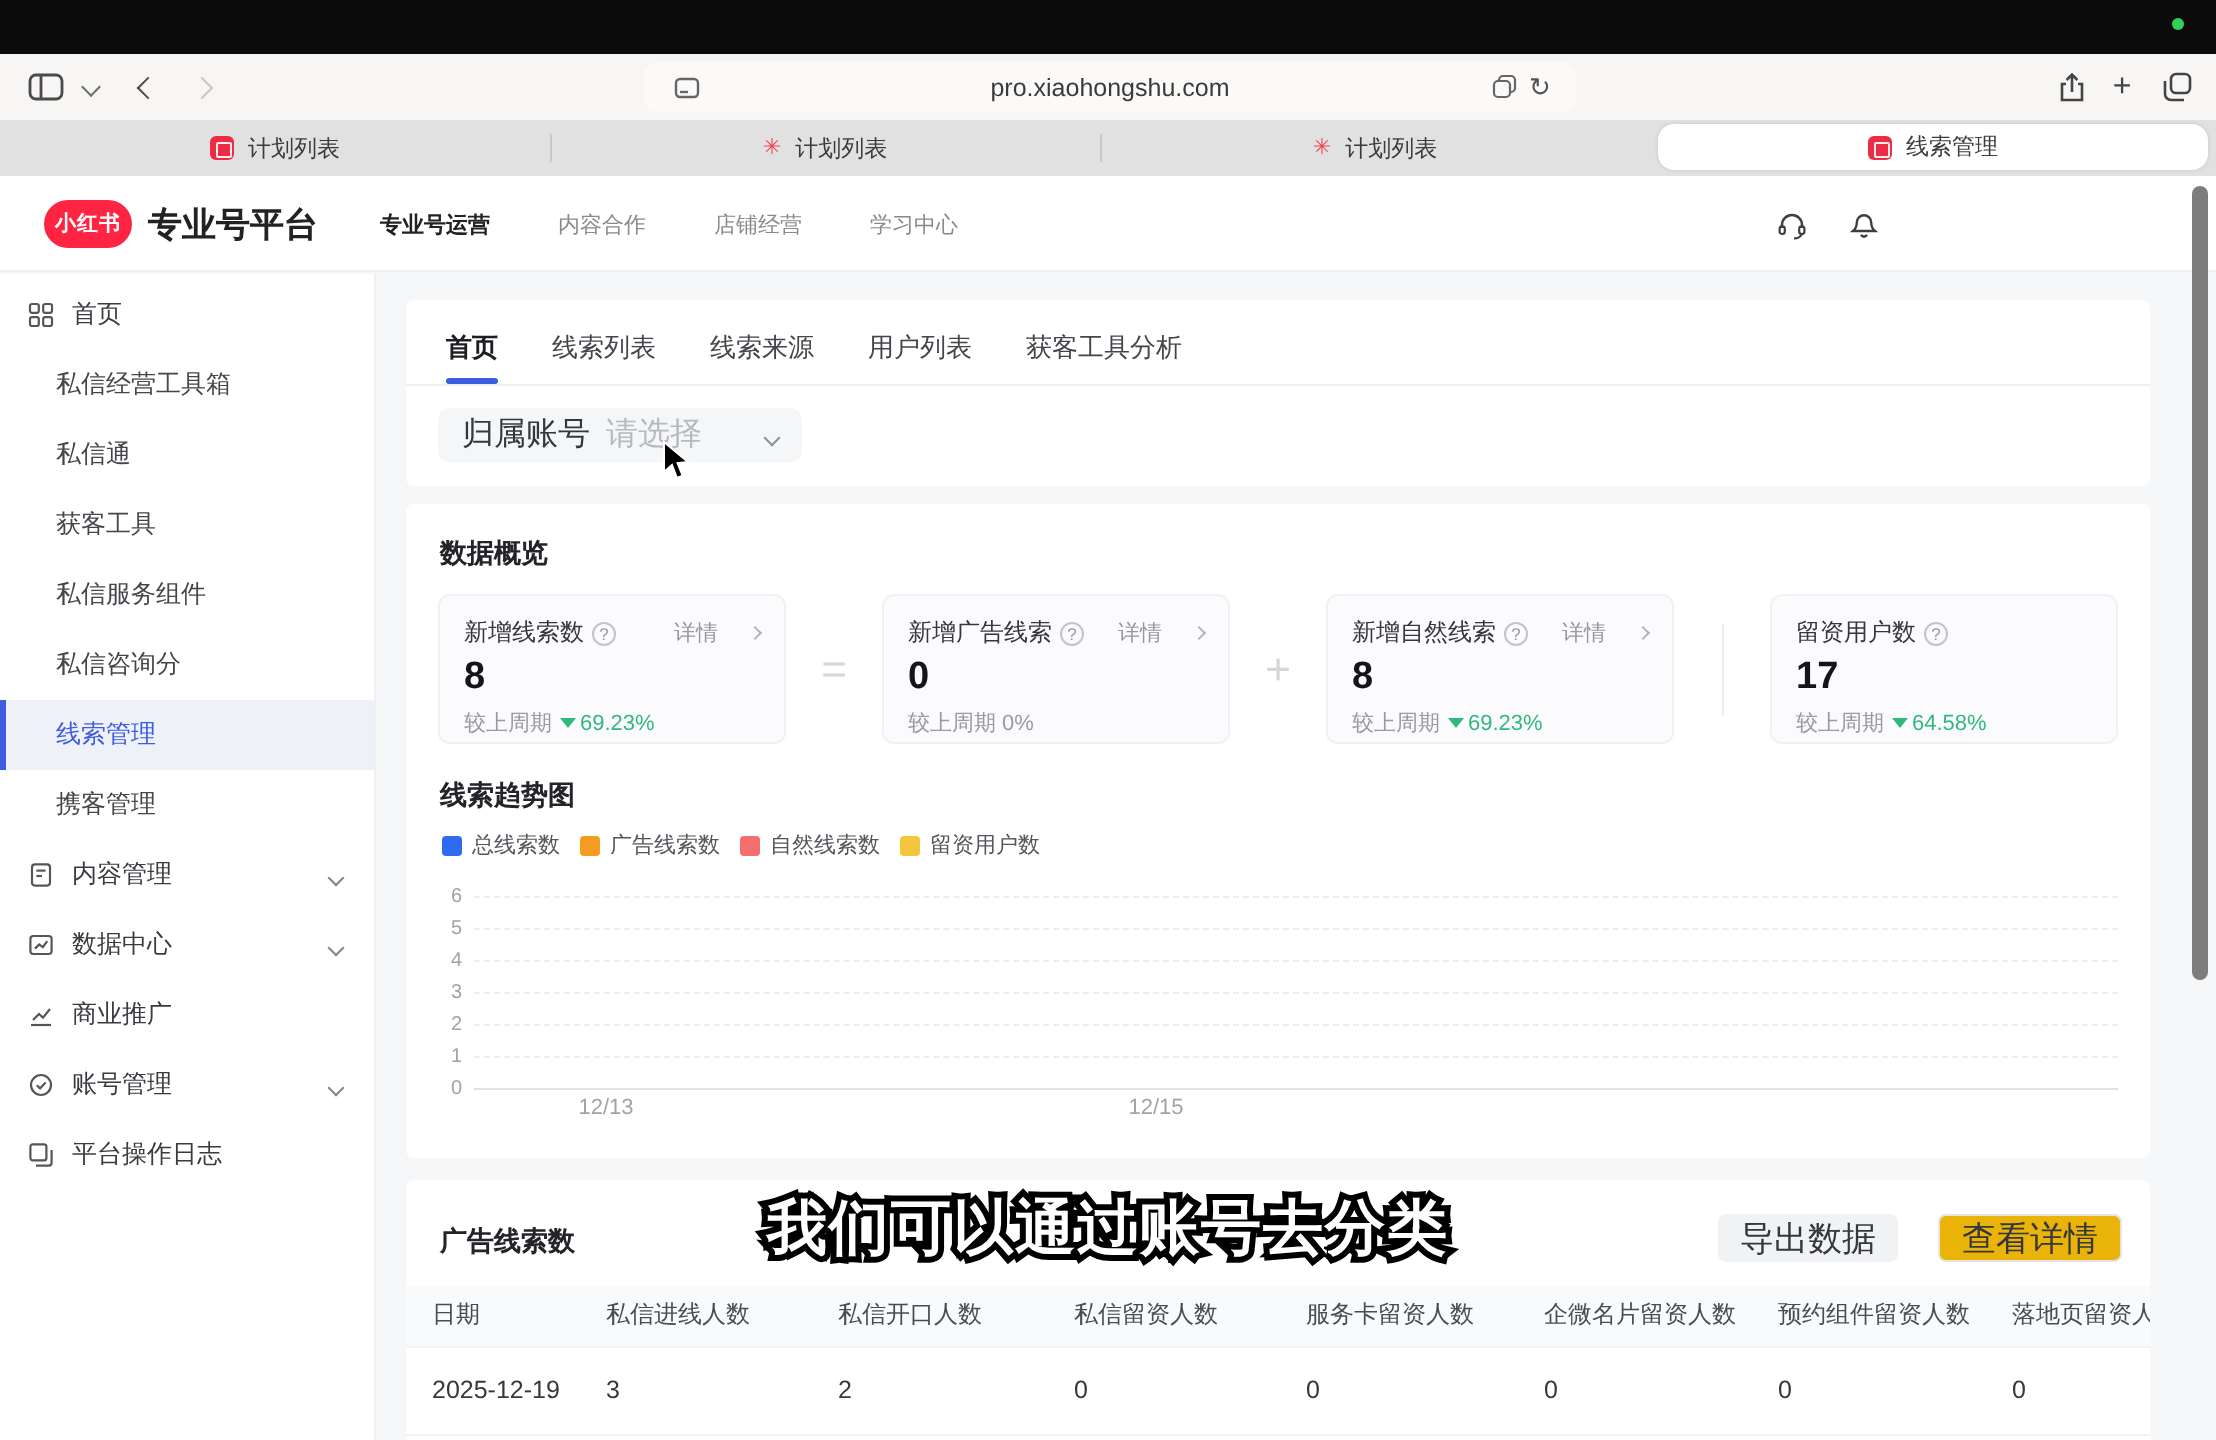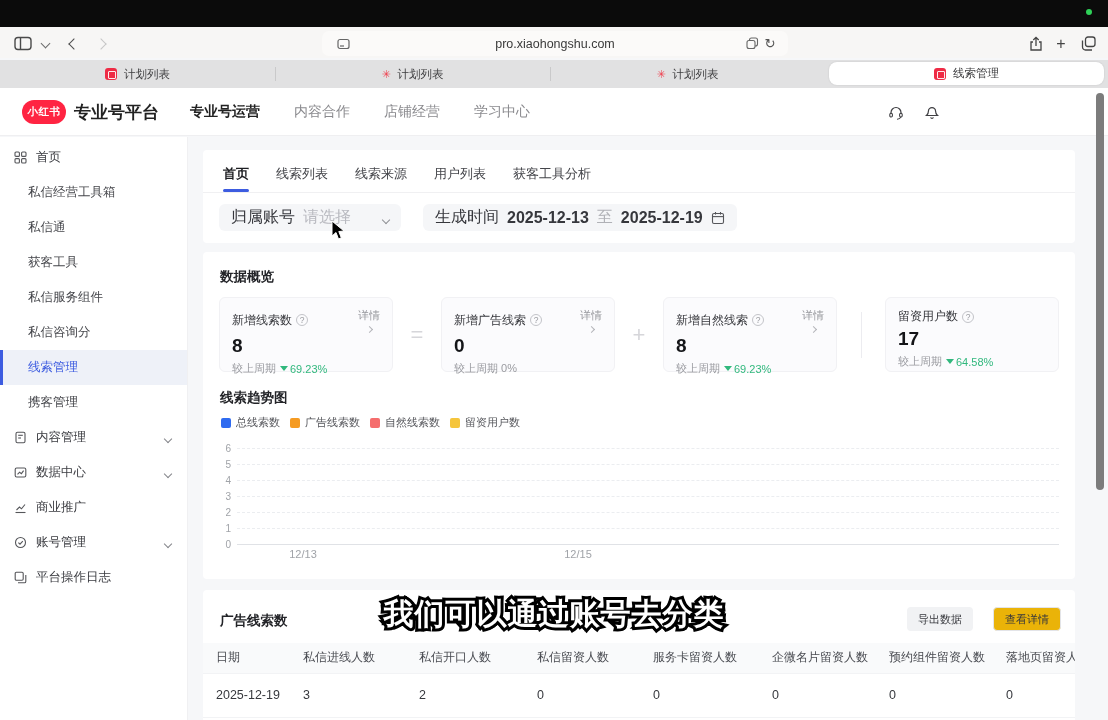--- a/index.html
+++ b/index.html
@@ -26,21 +26,21 @@
   .btab.active{background:#fff;border-radius:8px;margin:2px 4px 3px;box-shadow:0 0 2px rgba(0,0,0,.12);}
   .btab.active::before{display:none;}
   .fav{width:12px;height:12px;border-radius:3px;background:#ee2b45;position:relative;flex:none;}
   .fav::after{content:'';position:absolute;left:3px;top:3px;width:6px;height:6px;border:1px solid rgba(255,255,255,.9);border-radius:1px;}
   .spin{color:#ef4452;font-size:11px;line-height:1;flex:none;}
   
   .appheader{position:absolute;left:0;top:88px;width:100%;height:48px;background:#fff;border-bottom:1px solid #efeff1;z-index:30;}
   .logo{position:absolute;left:22px;top:12px;width:44px;height:24px;background:#ff2442;border-radius:13px;
         color:#fff;font-size:10.5px;font-weight:700;display:flex;align-items:center;justify-content:center;letter-spacing:.5px;}
   .apptitle{position:absolute;left:74px;top:13px;font-size:17px;font-weight:700;color:#222;}
-  .hnav{position:absolute;left:190px;top:0;height:48px;display:flex;align-items:center;gap:34px;font-size:14px;color:#8a8a8e;}
+  .hnav{position:absolute;left:190px;top:0;height:48px;display:flex;align-items:center;gap:34px;font-size:11px;color:#8a8a8e;}
   .hnav .nitem.active{color:#222;font-weight:700;}
   .hicons{position:absolute;right:168px;top:0;height:48px;display:flex;align-items:center;gap:20px;}
   
   .sidebar{position:absolute;left:0;top:137px;width:188px;height:583px;background:#fff;border-right:1px solid #f0f0f2;z-index:20;padding-top:3px;}
   .srow{position:relative;height:35px;display:flex;align-items:center;padding-left:13px;font-size:12.5px;color:#3a3b40;cursor:default;}
   .srow .sico{width:14px;height:14px;margin-right:9px;flex:none;display:flex;align-items:center;justify-content:center;}
   .srow.child{padding-left:28px;color:#45464b;}
   .srow.sel{background:#eef1f8;color:#3d5ce0;}
   .srow.sel::before{content:'';position:absolute;left:0;top:0;bottom:0;width:3px;background:#3d5ce0;}
   .srow .sarr{position:absolute;right:16px;}
@@ -64,21 +64,21 @@
   .chip1 .cend{margin-left:auto;}
   .chip .sep{color:#b0b1b6;}
   
   .secttl{font-size:13.5px;font-weight:700;color:#232428;}
   .ovttl{position:absolute;left:17px;top:16px;}
   .statrow{position:absolute;left:16px;right:16px;top:45px;display:flex;align-items:center;justify-content:space-between;}
   .statbox{width:174px;height:75px;background:#fbfbfd;border:1px solid #f1f1f4;border-radius:6px;padding:10px 12px 8px;}
   .sb-top{display:flex;align-items:center;font-size:12px;color:#36373c;gap:4px;}
   .helpc{width:12px;height:12px;border:1px solid #c3c4c9;border-radius:50%;font-size:8.5px;color:#9a9ba0;
          display:inline-flex;align-items:center;justify-content:center;flex:none;}
-  .sb-det{margin-left:auto;font-size:11px;color:#97989d;display:flex;align-items:center;gap:4px;flex-direction:column;}
+  .sb-det{margin-left:auto;font-size:11px;color:#97989d;display:flex;align-items:center;gap:16px;}
   .schev.r{transform:rotate(-45deg);width:5px;height:5px;border-color:#b3b4b9;}
   .sb-val{font-size:19px;font-weight:600;color:#141518;margin-top:3px;}
   .sb-cmp{font-size:11px;color:#9a9ba0;margin-top:4px;display:flex;align-items:center;gap:4px;}
   .delta{color:#31b87d;display:inline-flex;align-items:center;gap:2px;}
   .tri{width:0;height:0;border-left:4px solid transparent;border-right:4px solid transparent;border-top:5px solid #31b87d;display:inline-block;}
   .op{width:42px;text-align:center;font-size:22px;font-weight:300;color:#d6d6da;}
   .vdiv{width:42px;display:flex;justify-content:center;}
   .vdiv i{width:1px;height:46px;background:#ececf0;}
   
   .trttl{position:absolute;left:17px;top:137px;}
@@ -86,21 +86,21 @@
   .litem{display:flex;align-items:center;gap:5px;}
   .sw{width:10px;height:10px;border-radius:2px;}
   .plot{position:absolute;left:6px;right:16px;top:196px;height:112px;}
   .gline{position:absolute;left:28px;right:0;border-top:1px dashed #ebedf0;}
   .gline.zero{border-top:1px solid #e0e2e6;}
   .ylab{position:absolute;left:-28px;top:-6px;width:22px;text-align:right;font-size:10px;color:#a0a3a8;}
   .xlab{position:absolute;top:100px;transform:translateX(-50%);font-size:11px;color:#a0a3a8;}
   
   .stttl{position:absolute;left:17px;top:22px;}
   .btns{position:absolute;right:14px;top:17px;display:flex;gap:20px;}
-  .btn{height:24px;padding:0 11px;border-radius:4px;font-size:11px;display:flex;align-items:center;color:#36373c;}
+  .btn{height:24px;padding:0 11px;border-radius:4px;font-size:17px;display:flex;align-items:center;color:#36373c;}
   .btn.gray{background:#f1f2f4;}
   .btn.line{background:#eab308;border:1px solid #e3e4e8;}
   table.stats{position:absolute;left:0;top:53px;border-collapse:collapse;table-layout:fixed;width:943px;font-size:12px;}
   table.stats th{background:#f9fafb;color:#4a4c52;font-weight:500;text-align:left;height:30px;padding:0;}
   table.stats td{color:#36383d;height:44px;padding:0;border-top:1px solid #f2f3f5;font-size:12.5px;}
   table.stats th:first-child,table.stats td:first-child{padding-left:13px;}
   
   .scrollthumb{position:absolute;left:1096px;top:93px;width:8px;height:397px;border-radius:4px;background:#7c7c7c;z-index:60;}
   
   .subtitle{position:absolute;left:0;right:0;top:594px;text-align:center;z-index:55;
@@ -307,34 +307,20 @@
         <span class="ptab">线索列表</span>
         <span class="ptab">线索来源</span>
         <span class="ptab">用户列表</span>
         <span class="ptab">获客工具分析</span>
       </div>
       <div class="filters">
         <div class="chip chip1">
           <span>归属账号</span>
           <span class="ph">请选择</span>
           <span class="cend"><i class="schev" style="transform:rotate(45deg);border-color:#909196;"></i></span>
-        </div>
-        <div class="chip">
-          <span>生成时间</span>
-          <span style="font-weight:600;">2025-12-13</span>
-          <span class="sep">至</span>
-          <span style="font-weight:600;">2025-12-19</span>
-          <span>
-            <svg class="ic" width="14" height="14" viewBox="0 0 14 14">
-                <rect x="1.5" y="2.5" width="11" height="10" rx="1.5" fill="none" stroke="#55565a" stroke-width="1.1"></rect>
-                <line x1="1.5" y1="5.6" x2="12.5" y2="5.6" stroke="#55565a" stroke-width="1.1"></line>
-                <line x1="4.5" y1="1" x2="4.5" y2="3.6" stroke="#55565a" stroke-width="1.1"></line>
-                <line x1="9.5" y1="1" x2="9.5" y2="3.6" stroke="#55565a" stroke-width="1.1"></line>
-              </svg>
-          </span>
         </div>
       </div>
     </div>
 
     <div class="card cardB">
       <div class="secttl ovttl">数据概览</div>
       <div class="statrow">
         <div class="statbox">
           <div class="sb-top">
             <span>新增线索数</span>

